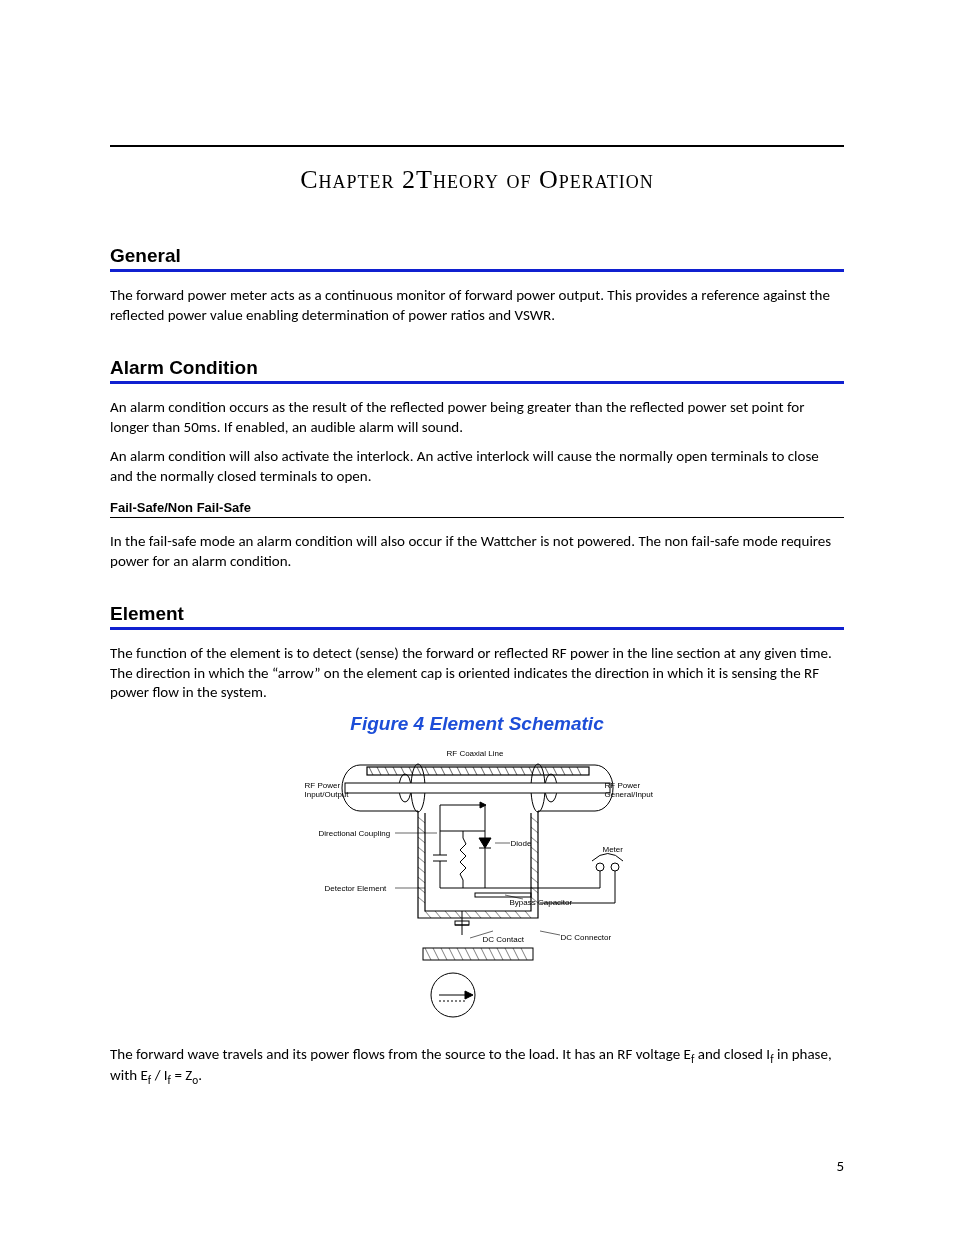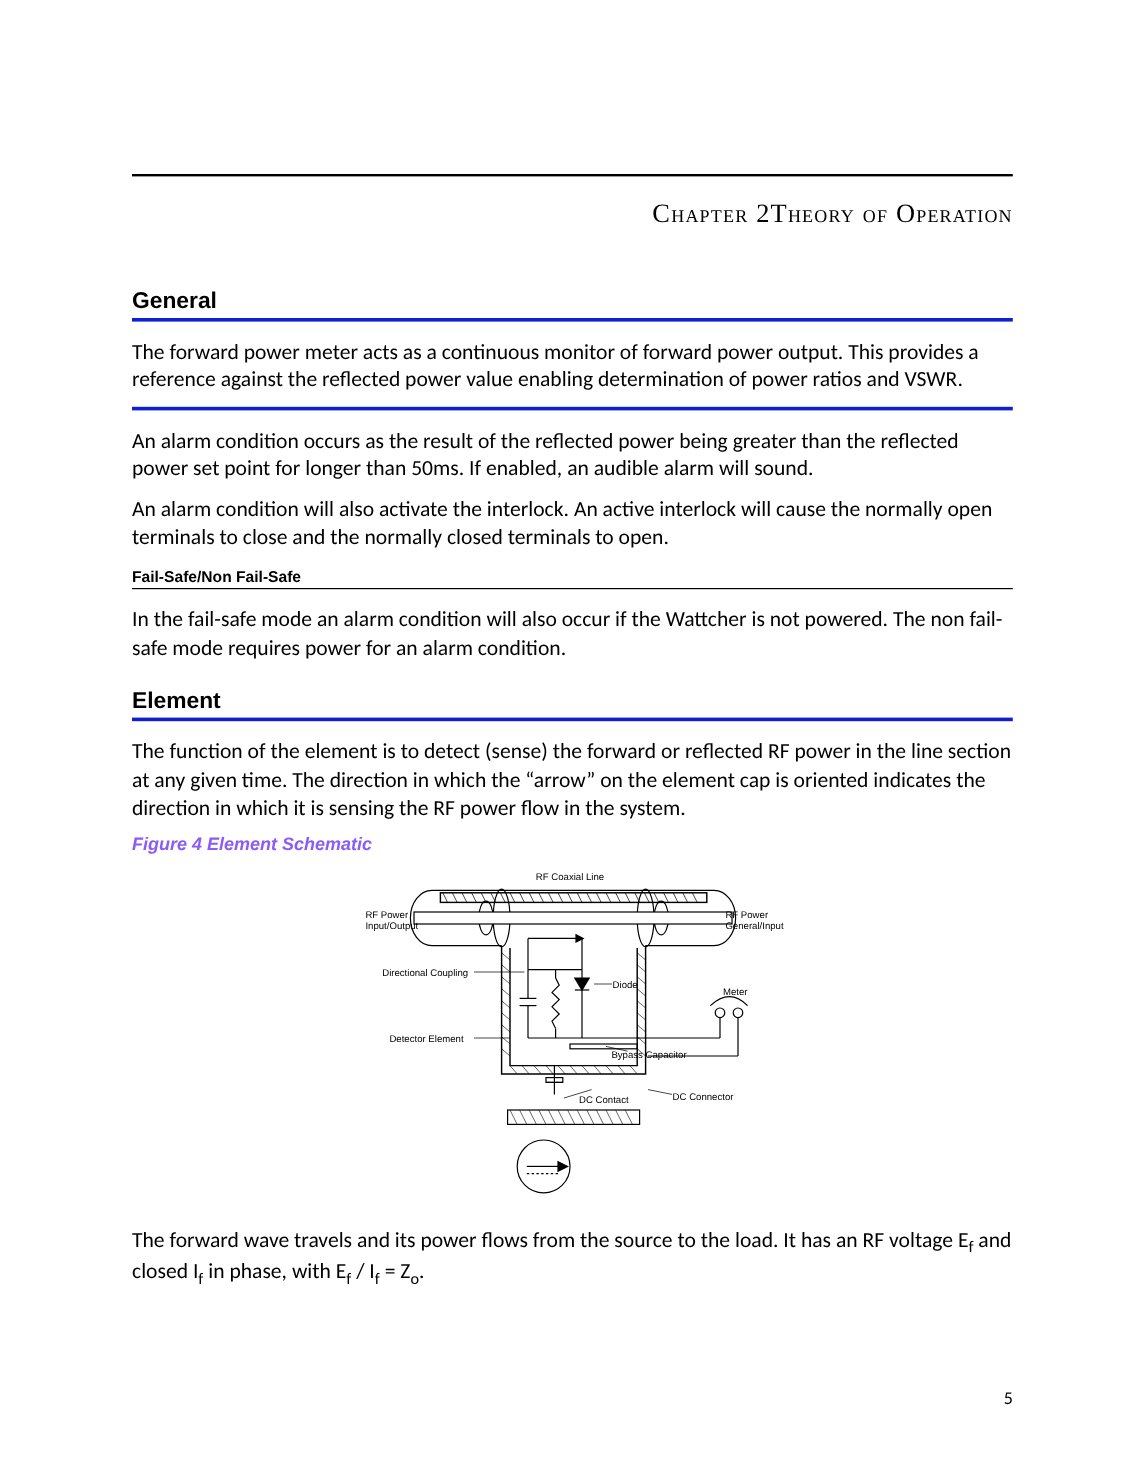--- a/index.html
+++ b/index.html
@@ -17,60 +17,61 @@
     box-sizing: border-box;
     padding: 145px 110px 0 110px;
   }
   .top-rule {
     border-top: 2.5px solid #000;
     height: 0;
     margin-bottom: 18px;
   }
   .chapter-row {
     display: flex;
-    justify-content: flex-end;
+    justify-content: center;
     font-family: "Copperplate", "Copperplate Gothic Light", "Trajan Pro", serif;
     letter-spacing: 1px;
-    font-size: 22px;
+    font-size: 26px;
     font-variant: small-caps;
     margin-bottom: 50px;
   }
   h2.section {
     font-family: Arial, Helvetica, sans-serif;
     font-weight: bold;
     font-size: 19px;
-    margin: 22px 0 2px 0;
+    margin: 32px 0 2px 0;
   }
   .blue-rule {
     border: none;
     border-top: 3px solid #1020d0;
     margin: 2px 0 14px 0;
   }
   .thin-rule {
     border: none;
     border-top: 1px solid #000;
     margin: 2px 0 14px 0;
   }
   p.body {
-    font-size: 18px;
+    font-size: 15px;
     line-height: 1.3;
     margin: 0 0 10px 0;
   }
   .subhead {
     font-family: Arial, Helvetica, sans-serif;
     font-weight: bold;
     font-size: 13px;
     margin: 14px 0 2px 0;
   }
   .fig-caption {
-    color: #8b5cf6;
+    text-align: center;
+    color: #1d4ed8;
     font-family: Arial, Helvetica, sans-serif;
     font-weight: bold;
     font-style: italic;
-    font-size: 15px;
+    font-size: 19px;
     margin: 10px 0 8px 0;
   }
   
   .schematic {
     width: 345px;
     height: 290px;
     margin: 0 auto 12px auto;
     position: relative;
     font-family: Arial, Helvetica, sans-serif;
     font-size: 8px;
@@ -96,20 +97,21 @@
 
   <div class="chapter-row">
     <span>Chapter 2</span>
     <span>Theory of Operation</span>
   </div>
 
   <h2 class="section">General</h2>
   <hr class="blue-rule">
   <p class="body">The forward power meter acts as a continuous monitor of forward power output. This provides a reference against the reflected power value enabling determination of power ratios and VSWR.</p>
 
+  <h2 class="section">Alarm Condition</h2>
   <hr class="blue-rule">
   <p class="body">An alarm condition occurs as the result of the reflected power being greater than the reflected power set point for longer than 50ms. If enabled, an audible alarm will sound.</p>
   <p class="body">An alarm condition will also activate the interlock. An active interlock will cause the normally open terminals to close and the normally closed terminals to open.</p>
 
   <div class="subhead">Fail-Safe/Non Fail-Safe</div>
   <hr class="thin-rule">
   <p class="body">In the fail-safe mode an alarm condition will also occur if the Wattcher is not powered. The non fail-safe mode requires power for an alarm condition.</p>
 
   <h2 class="section">Element</h2>
   <hr class="blue-rule">

